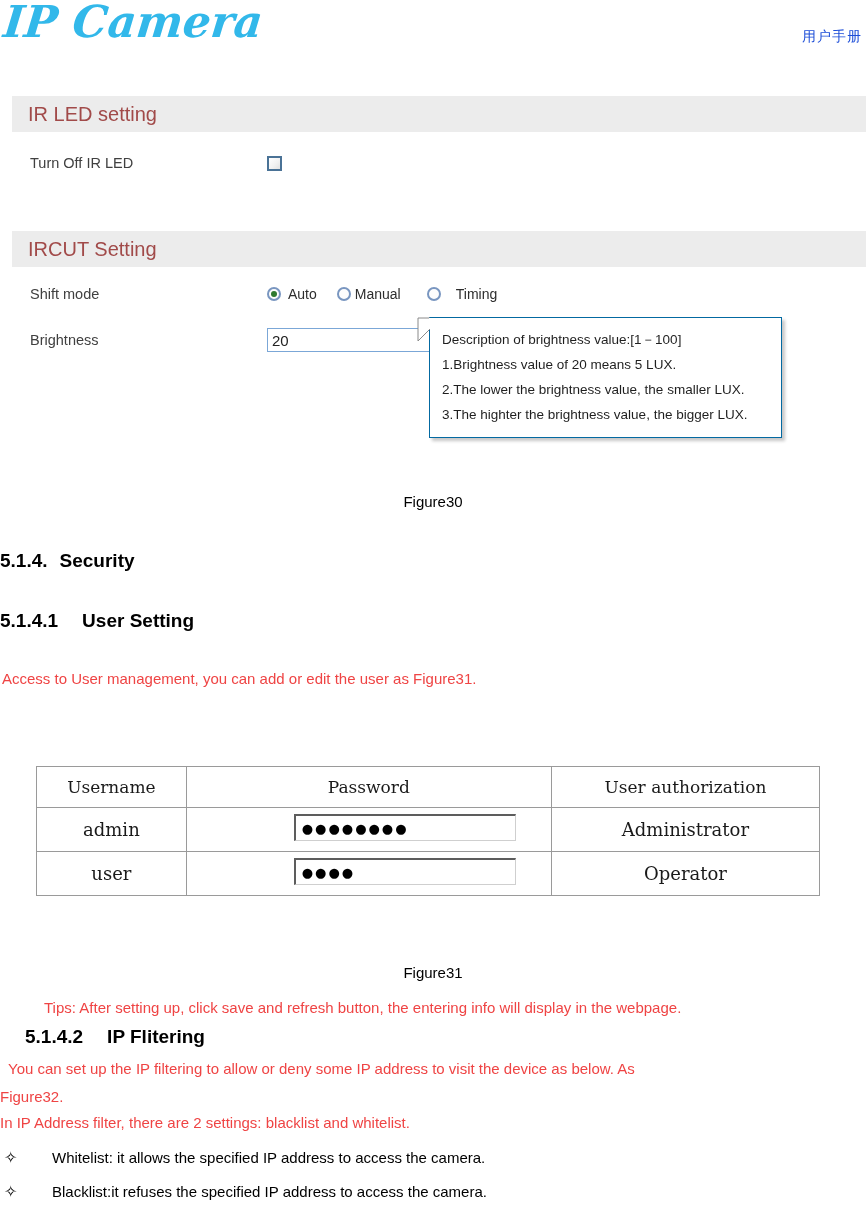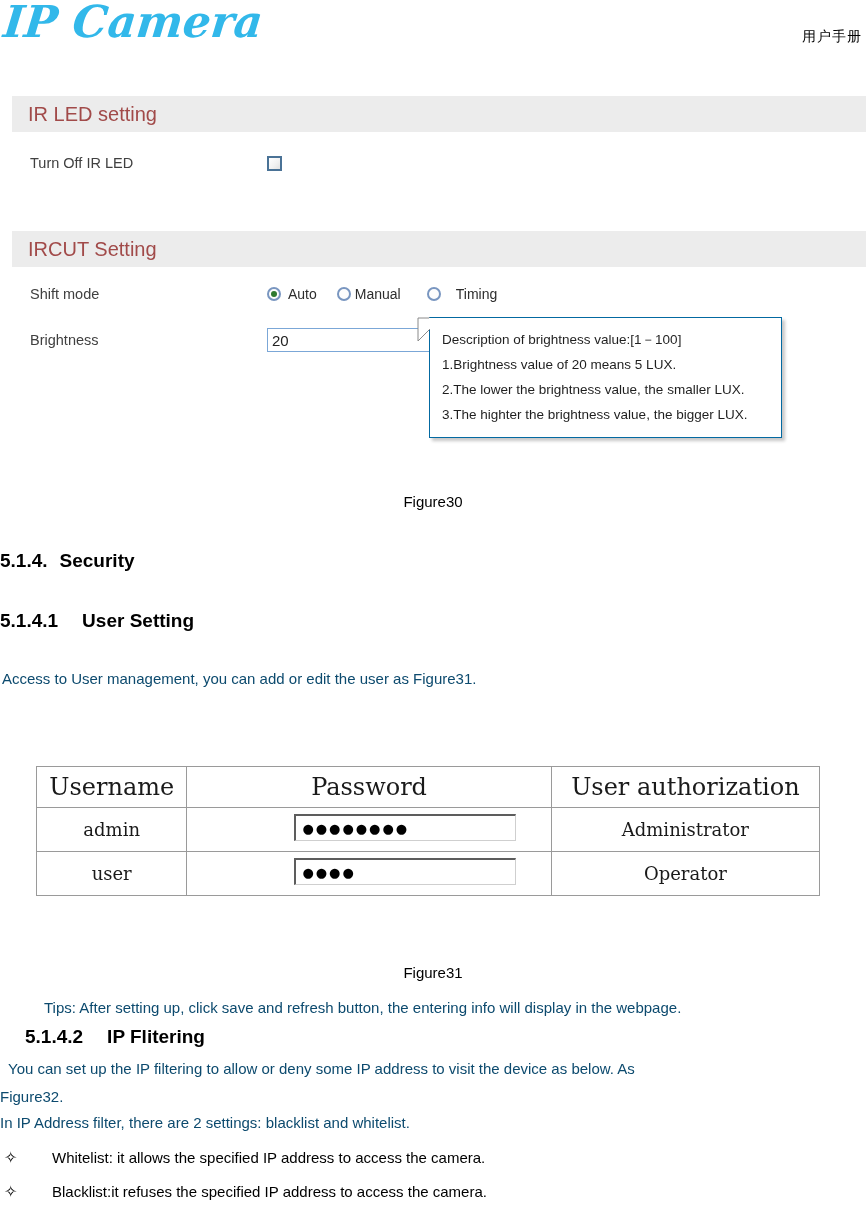--- a/index.html
+++ b/index.html
@@ -32,21 +32,21 @@
     letter-spacing: 0px;
     color: #32b8ea;
     white-space: nowrap;
     transform: skewX(-6deg);
   }
   .manual-label {
     position: absolute;
     right: 4px; top: 28px;
     font-family: "DejaVu Sans", sans-serif;
     font-size: 14px;
-    color: #000000;
+    color: #1d4ed8;
     letter-spacing: 1px;
   }
 
   
   .panel {
     position: absolute;
     left: 12px;
     width: 854px;
     box-sizing: border-box;
   }
@@ -189,21 +189,21 @@
   .h4 {
     position: absolute;
     font-size: 19px;
     font-weight: 700;
     color: #000;
     white-space: nowrap;
   }
   .para {
     position: absolute;
     font-size: 15px;
-    color: #0c4a6e;
+    color: #ef4444;
     line-height: 22px;
   }
   .para.justify {
     text-align: justify;
     text-align-last: left;
   }
   .bullet-row {
     position: absolute;
     left: 0;
     width: 866px;
@@ -236,21 +236,21 @@
   }
   .user-table td, .user-table th {
     border: 1px solid #9a9a9a;
     text-align: center;
     font-weight: normal;
     color: #1a1a1a;
     background: #ffffff;
   }
   .user-table th {
     height: 38px;
-    font-size: 24px;
+    font-size: 17px;
   }
   .user-table td {
     height: 41px;
     font-size: 18px;
   }
   .col-user { width: 148px; }
   .col-pass { width: 368px; }
   .col-auth { width: 268px; }
   .pw-cell { position: relative; }
   .pw-box {

